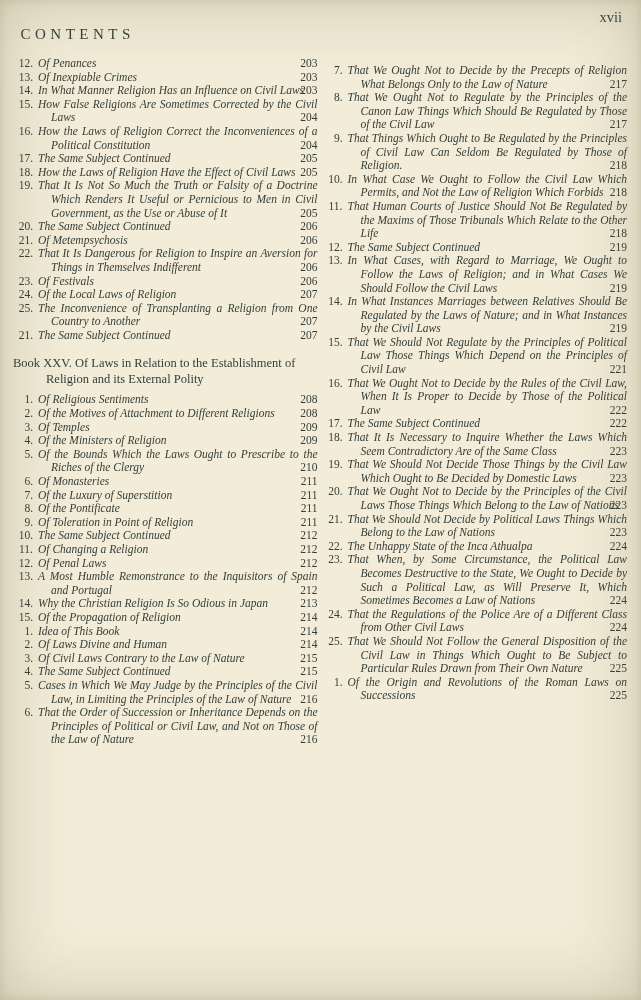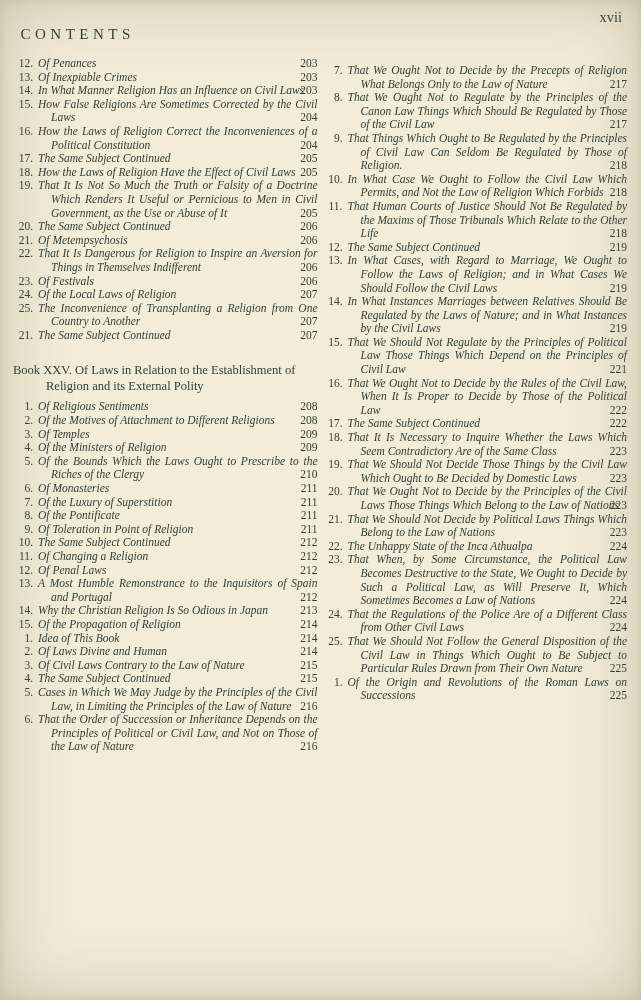--- a/index.html
+++ b/index.html
@@ -42,21 +42,21 @@
     min-width: 0;
   }
   .pagenum {
     position: absolute; right: 0; bottom: 0;
     font-style: normal;
     background: transparent;
   }
   .book-heading {
     font-size: 12.5px;
     line-height: 15.5px;
-    margin: 21px 0 6px 0;
+    margin: 14px 0 6px 0;
     padding-left: 33px;
     text-indent: -33px;
     font-style: normal;
   }
   .book-heading.centered {
     text-align: center;
     padding-left: 0;
     text-indent: 0;
     margin: 10px 0 2px 0;
   }

